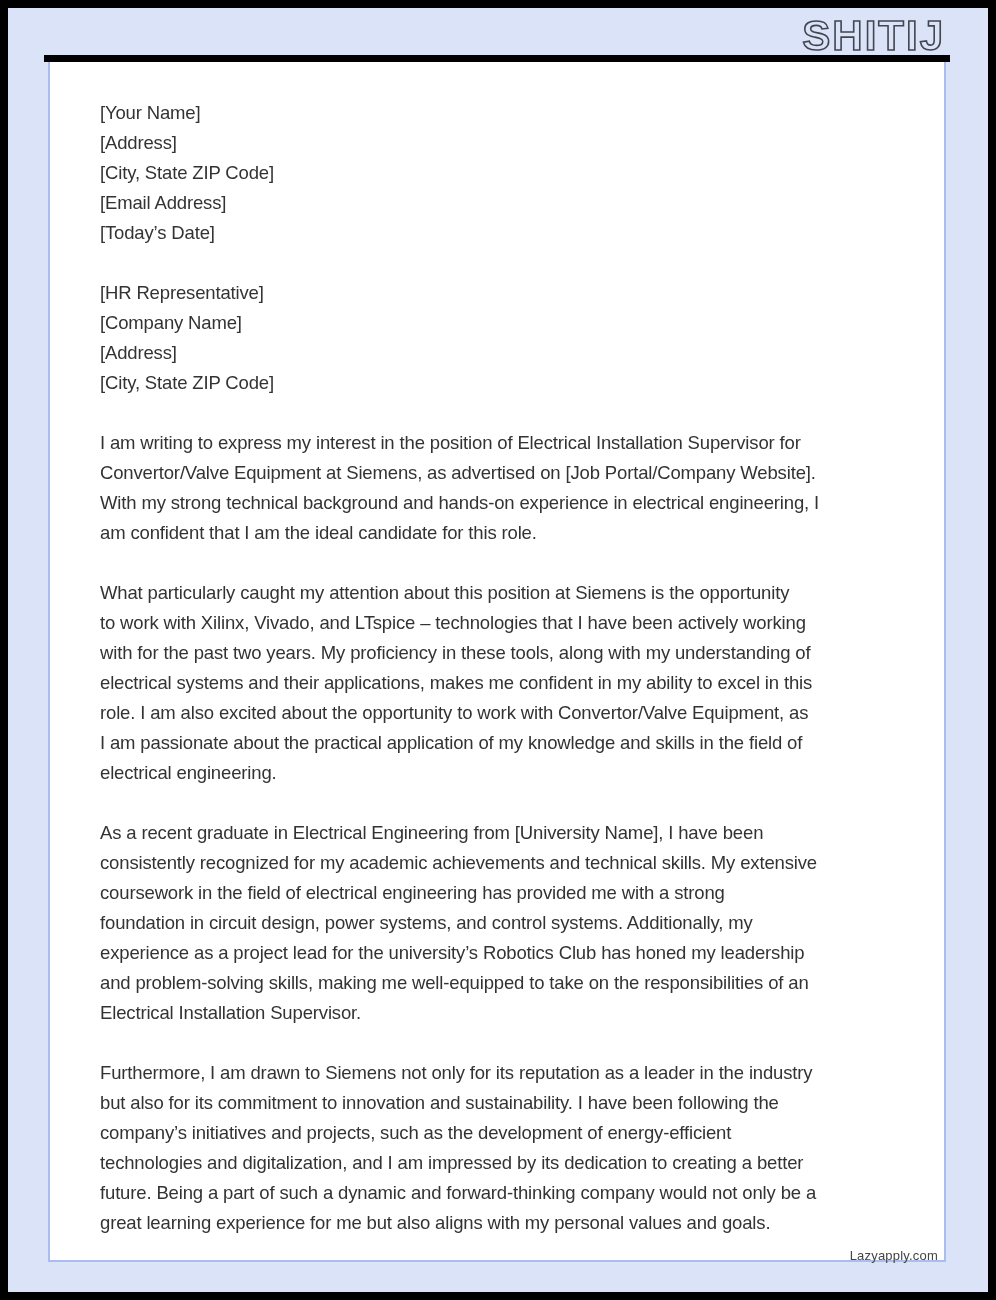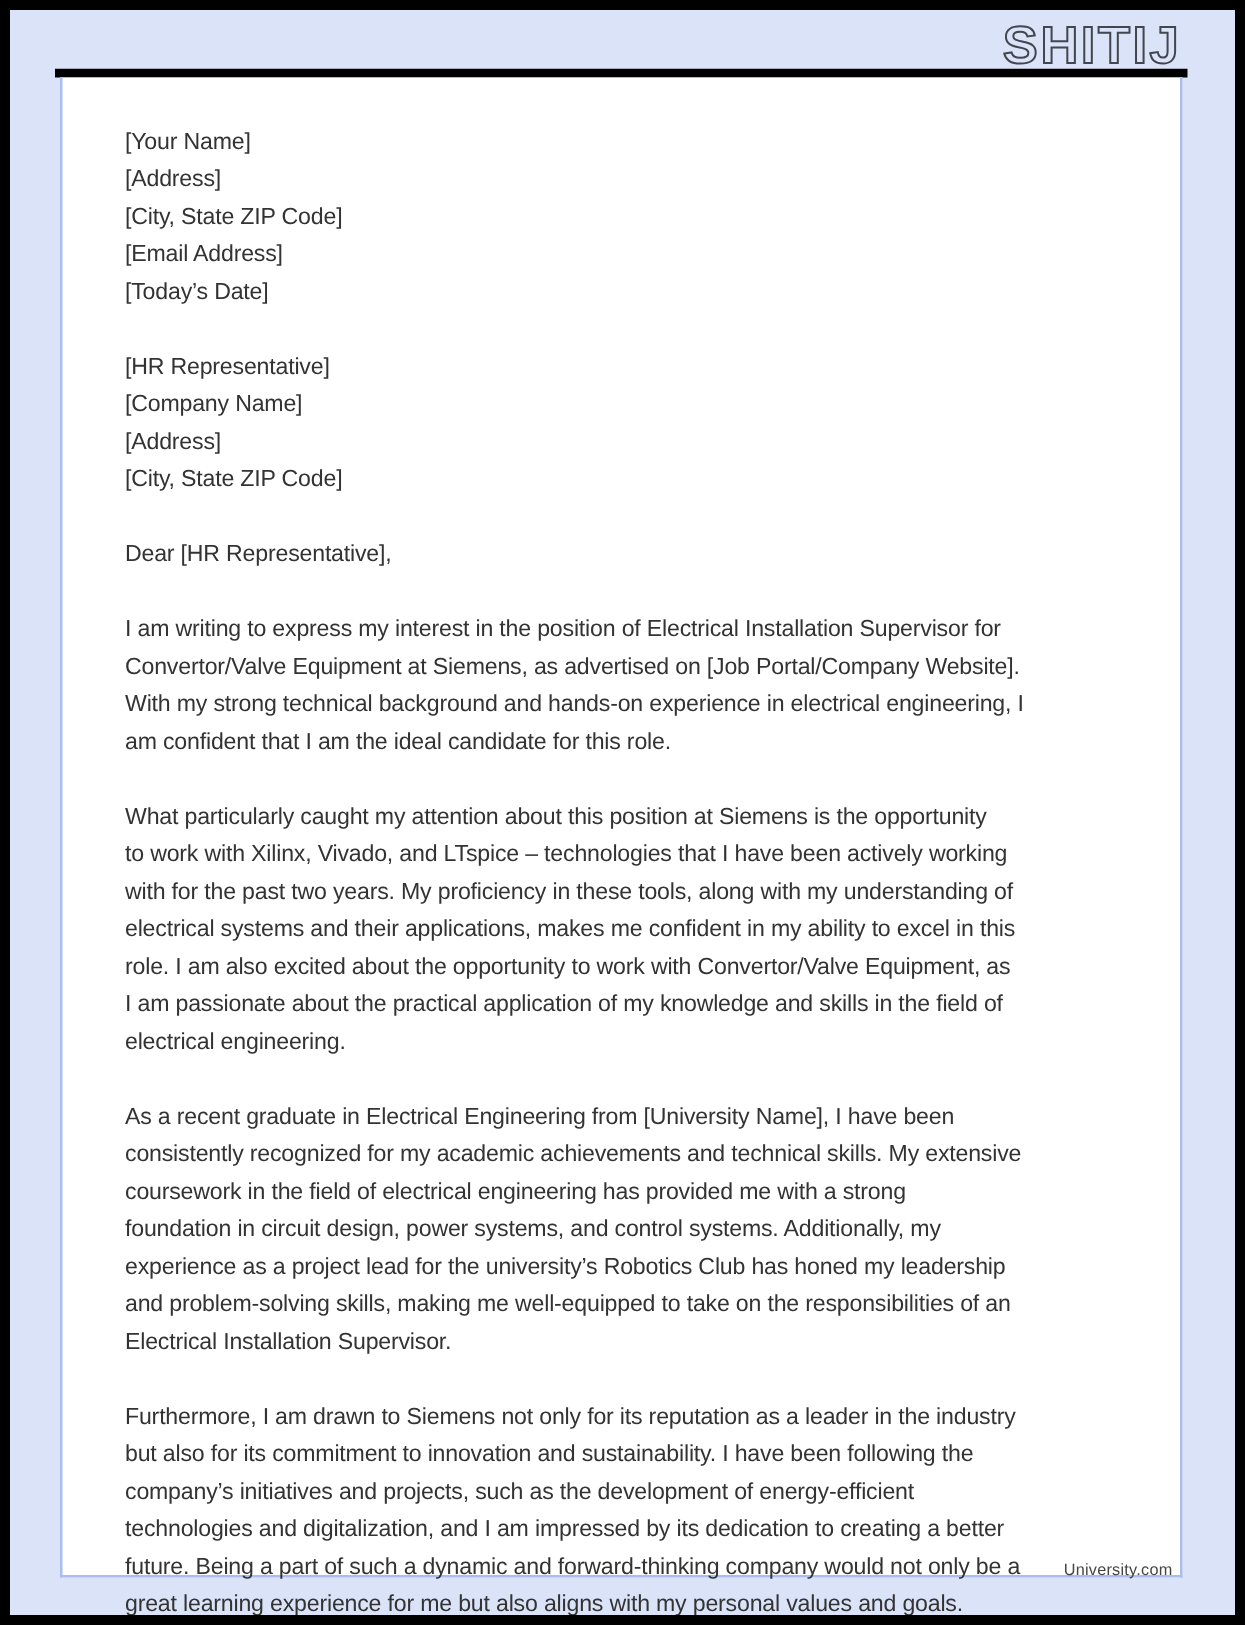--- a/index.html
+++ b/index.html
@@ -85,21 +85,20 @@
     <div class="letter">
       <p>[Your Name]
 [Address]
 [City, State ZIP Code]
 [Email Address]
 [Today’s Date]</p>
       <p>[HR Representative]
 [Company Name]
 [Address]
 [City, State ZIP Code]</p>
-      <p>Dear [HR Representative],</p>
       <p>I am writing to express my interest in the position of Electrical Installation Supervisor for
 Convertor/Valve Equipment at Siemens, as advertised on [Job Portal/Company Website].
 With my strong technical background and hands-on experience in electrical engineering, I
 am confident that I am the ideal candidate for this role.</p>
       <p>What particularly caught my attention about this position at Siemens is the opportunity
 to work with Xilinx, Vivado, and LTspice – technologies that I have been actively working
 with for the past two years. My proficiency in these tools, along with my understanding of
 electrical systems and their applications, makes me confident in my ability to excel in this
 role. I am also excited about the opportunity to work with Convertor/Valve Equipment, as
 I am passionate about the practical application of my knowledge and skills in the field of
@@ -113,15 +112,15 @@
 Electrical Installation Supervisor.</p>
       <p>Furthermore, I am drawn to Siemens not only for its reputation as a leader in the industry
 but also for its commitment to innovation and sustainability. I have been following the
 company’s initiatives and projects, such as the development of energy-efficient
 technologies and digitalization, and I am impressed by its dedication to creating a better
 future. Being a part of such a dynamic and forward-thinking company would not only be a
 great learning experience for me but also aligns with my personal values and goals.</p>
     </div>
   </div>
 
-  <div class="watermark">University.com</div>
+  <div class="watermark">Lazyapply.com</div>
 
 </div>
 
 </body></html>

